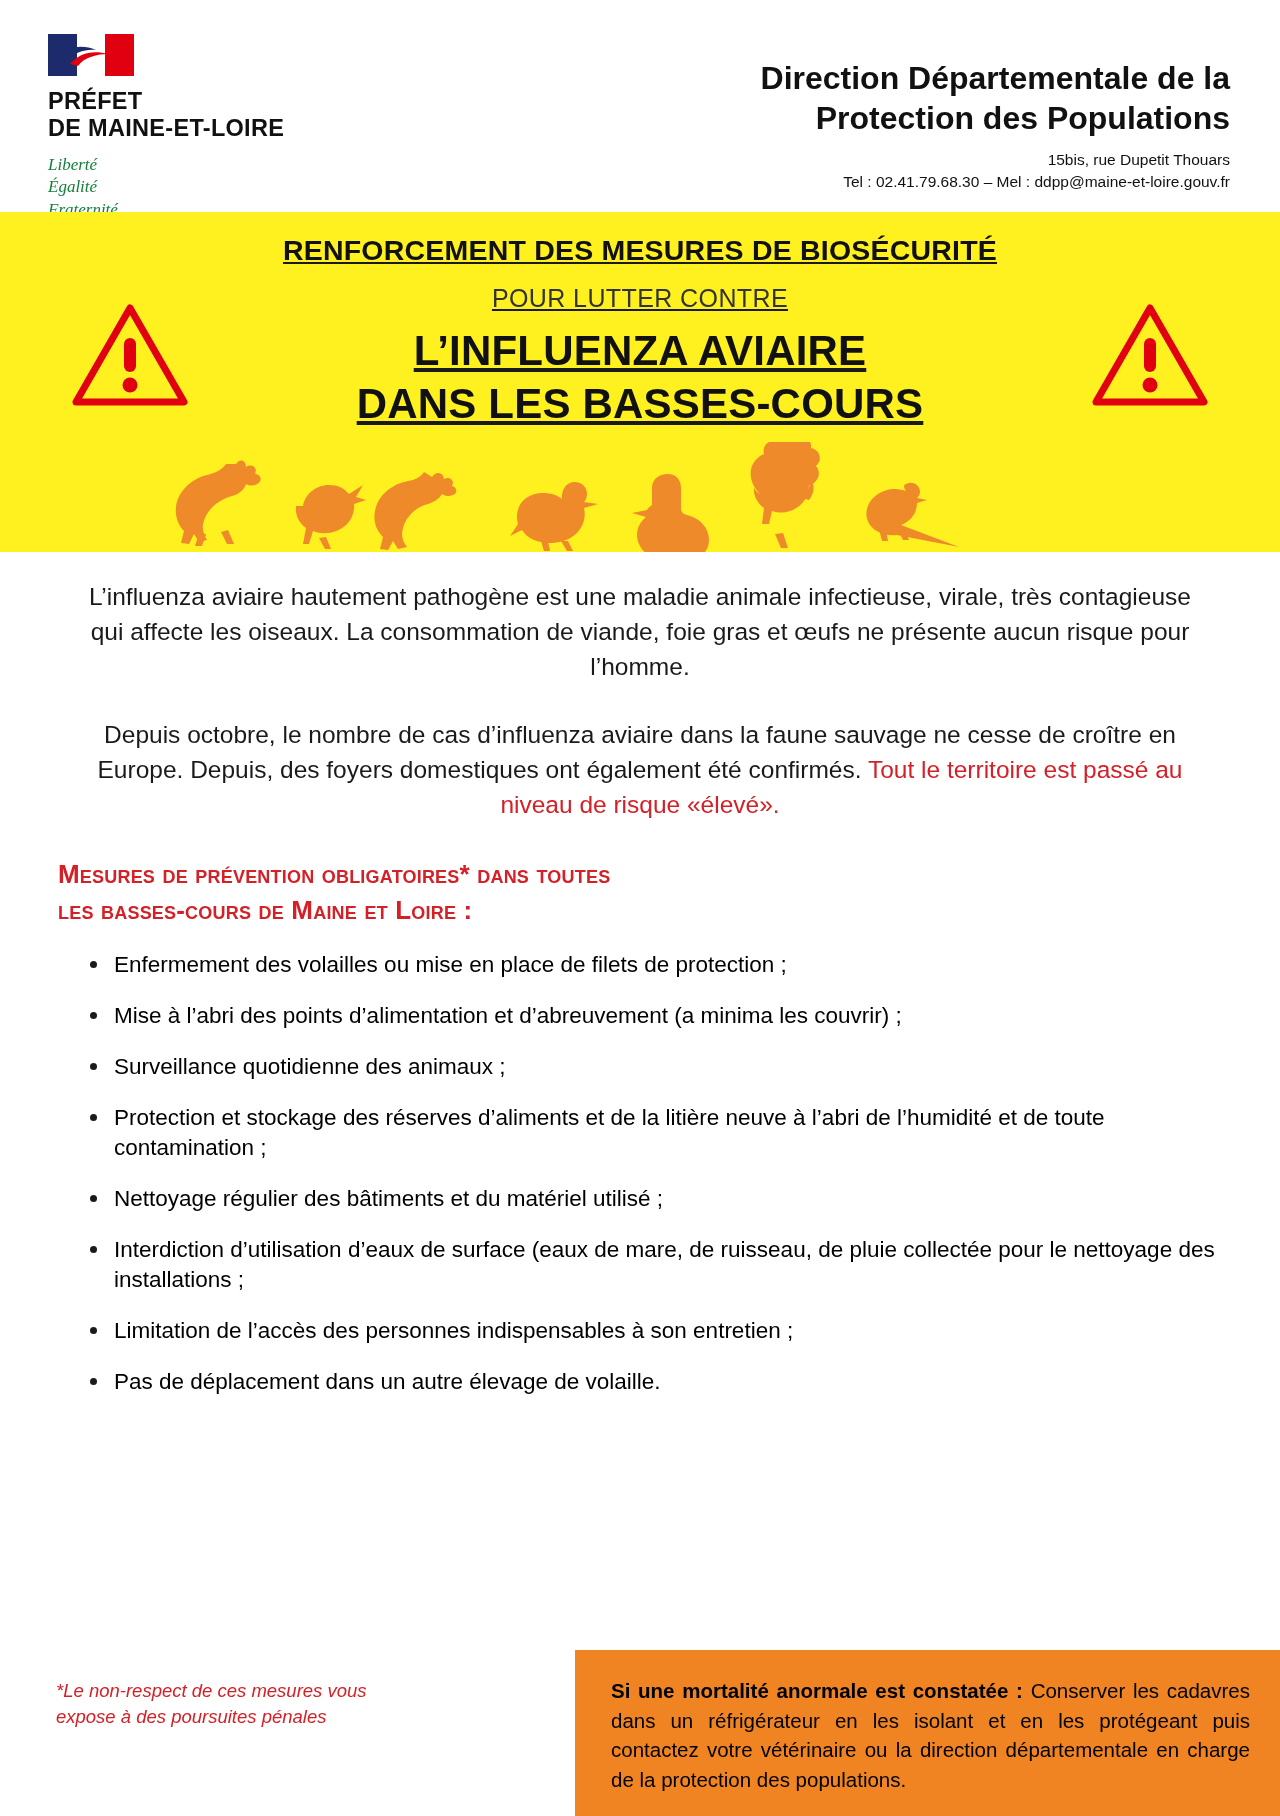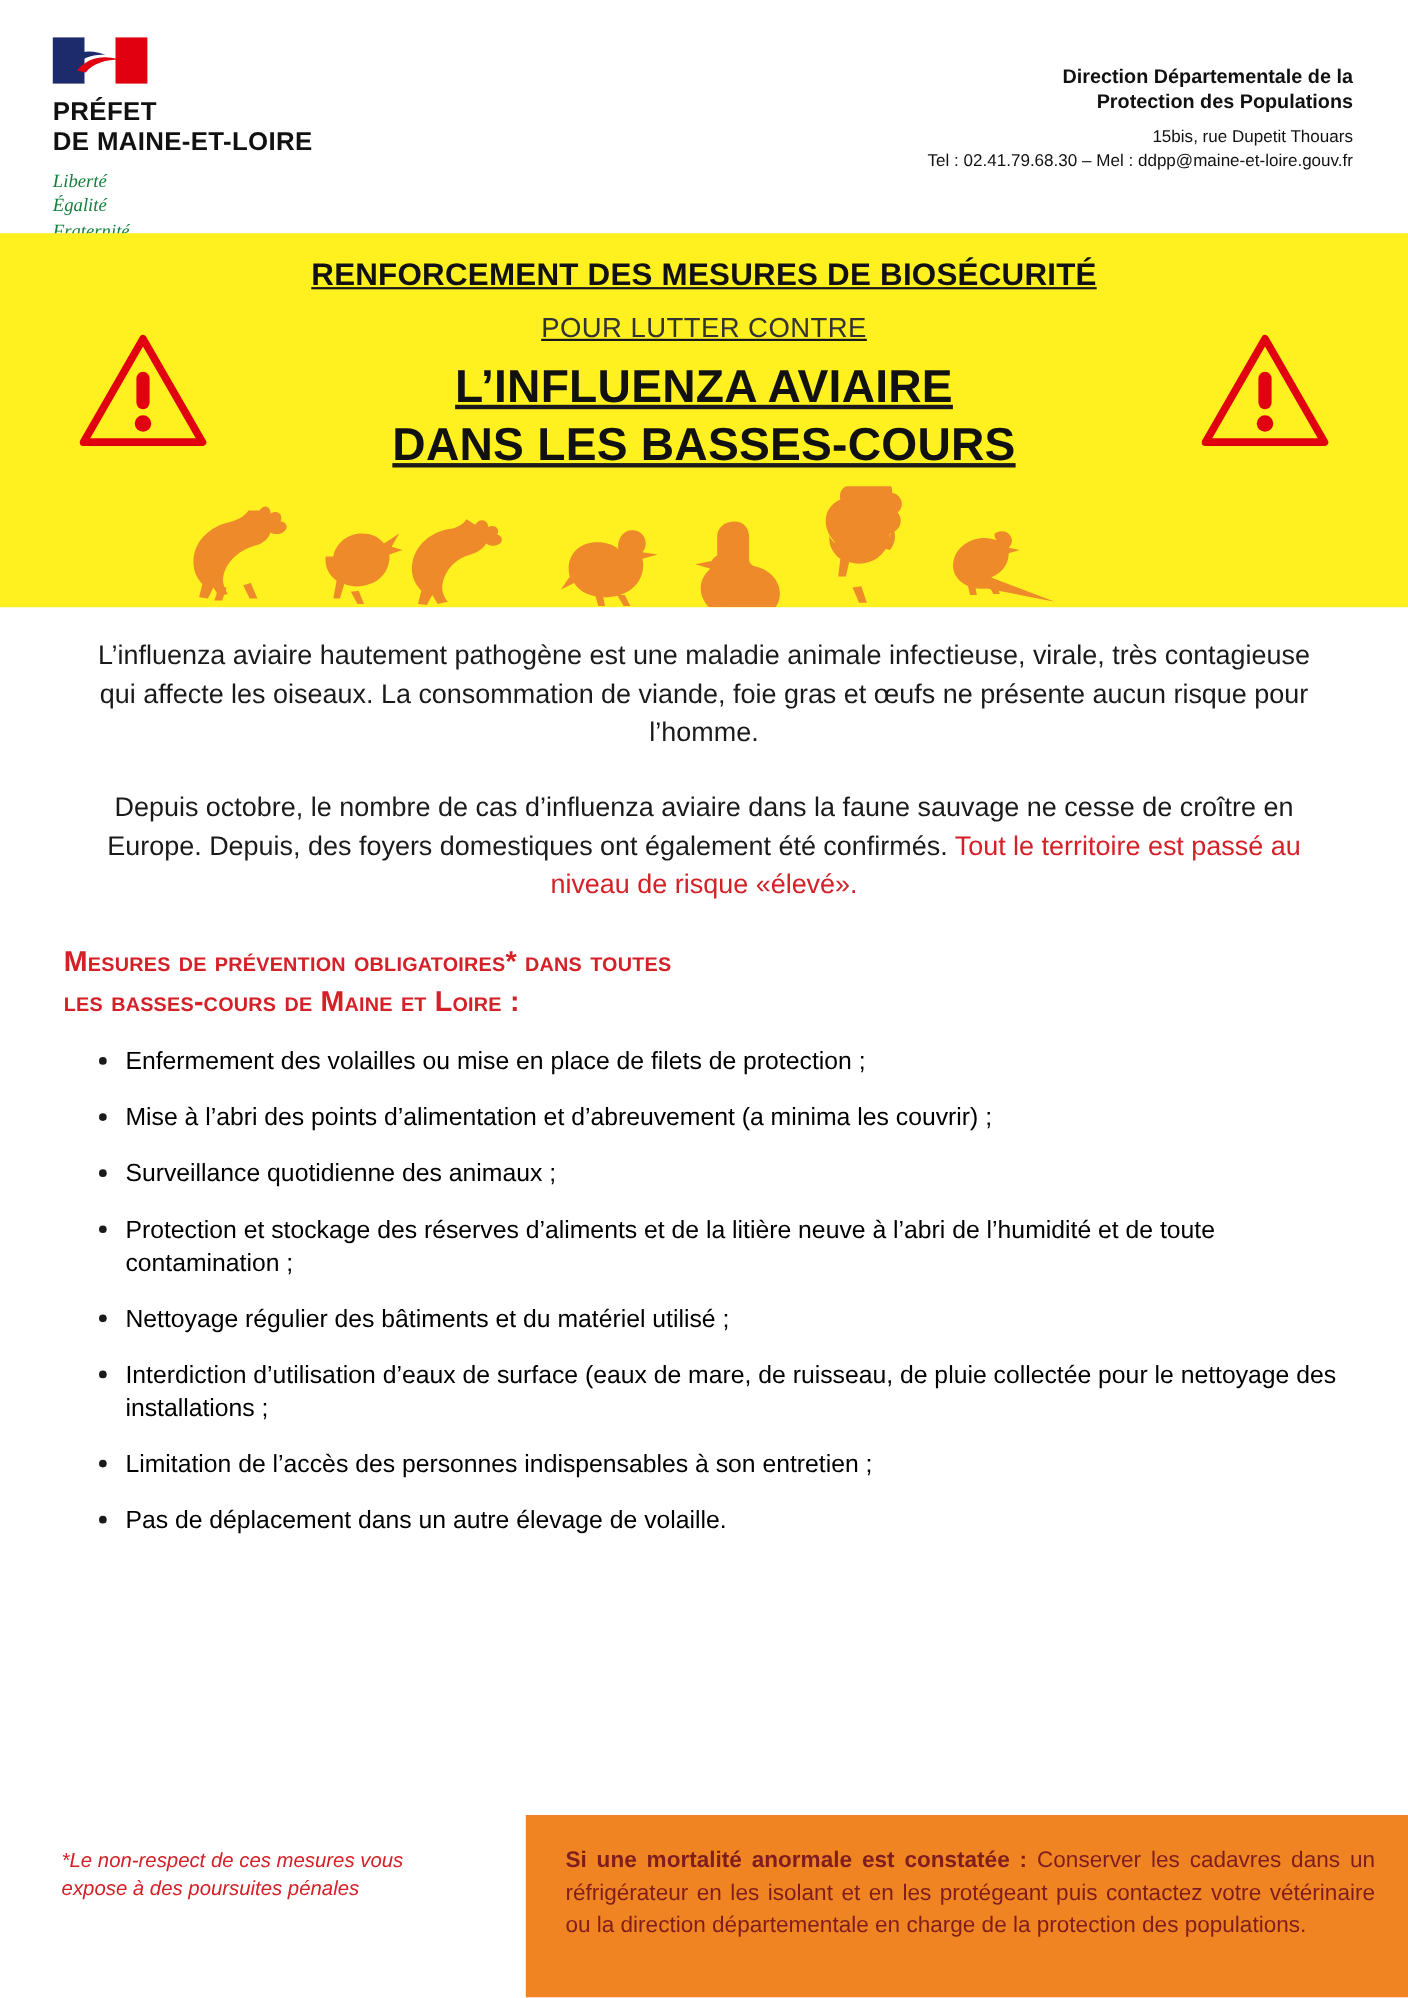--- a/index.html
+++ b/index.html
@@ -69,21 +69,21 @@
     color: #15803d;
   }
   .dept {
     text-align: right;
     padding-right: 20px;
     padding-top: 24px;
     width: 640px;
   }
   .dept-title {
     font-weight: bold;
-    font-size: 18px;
+    font-size: 32px;
     line-height: 1.25;
     color: #111;
   }
   .dept-addr {
     margin-top: 11px;
     font-size: 15.5px;
     line-height: 1.45;
     color: #111;
   }
 
@@ -197,31 +197,31 @@
   
   .footer {
     position: absolute;
     left: 0;
     bottom: 0;
     width: 100%;
     height: 166px;
     display: flex;
   }
   .footnote {
-    width: 478px;
+    width: 575px;
     padding: 28px 26px 0 56px;
     color: #d42027;
     font-style: italic;
     font-size: 18.5px;
     line-height: 1.42;
   }
   .alertbox {
     flex: 1;
     background: #f08423;
-    color: #7f1d1d;
+    color: #000000;
     padding: 26px 30px 20px 36px;
     font-size: 20.5px;
     line-height: 1.45;
     text-align: justify;
   }
   .alertbox b { font-weight: bold; }
 </style>
 </head>
 <body>
 

